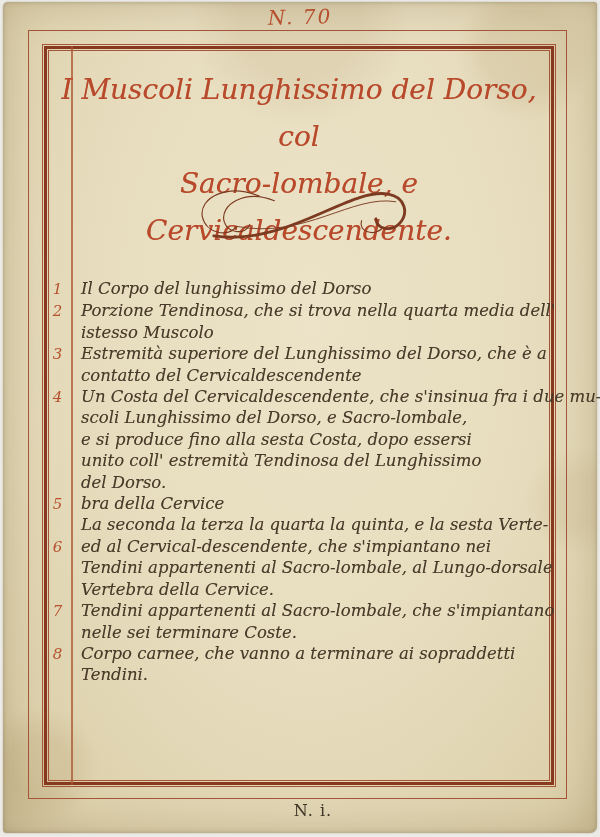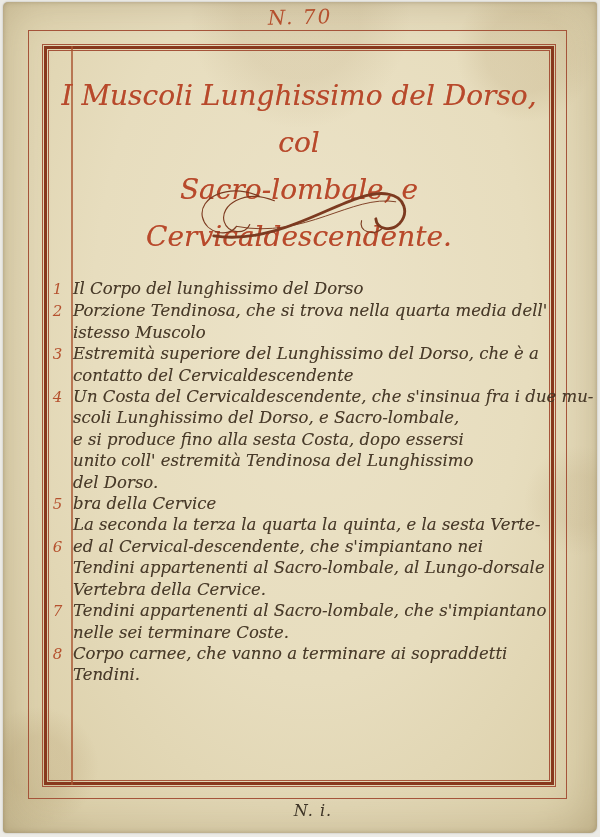--- a/index.html
+++ b/index.html
@@ -47,47 +47,47 @@
     background:rgba(170,86,50,.75);
   }
   
   .header-mark{
     position:absolute;left:0;right:0;top:3px;text-align:center;
     font-style:italic;font-size:20px;letter-spacing:2px;
     color:#b5502e;transform:rotate(-1.5deg);
   }
   .footer-mark{
     position:absolute;left:8px;right:0;top:799px;text-align:center;
-    font-style:italic;font-size:16px;letter-spacing:1px;
+    font-size:16px;letter-spacing:1px;
     color:#3e3426;
     margin-left:18px;
   }
   
   .title{
-    position:absolute;left:42px;right:44px;top:70px;
+    position:absolute;left:42px;right:44px;top:64px;
     text-align:center;color:#b8492b;
     font-style:italic;font-size:28px;line-height:47px;
     text-shadow:0 0 .6px rgba(184,73,43,.55);
   }
   
   .flourish{
     position:absolute;left:50%;top:182px;transform:translateX(-50%);
     width:218px;height:62px;
   }
   
   .list{
     position:absolute;left:39px;right:46px;top:276px;
   }
   .item{display:flex;align-items:flex-start;}
   .num{
     flex:none;width:31px;text-align:center;
     color:#b5512e;font-style:italic;font-size:15px;line-height:21.4px;
     padding-top:1px;
   }
-  .lines{flex:1;}
+  .lines{flex:1;padding-left:8px;}
   .line{
     font-style:italic;font-size:16.5px;line-height:21.4px;
     color:#483a29;white-space:nowrap;
     text-shadow:0 0 .5px rgba(72,58,41,.4);
   }
   .line.cont{text-align:left;white-space:normal;}
 </style>
 </head>
 <body>
 

